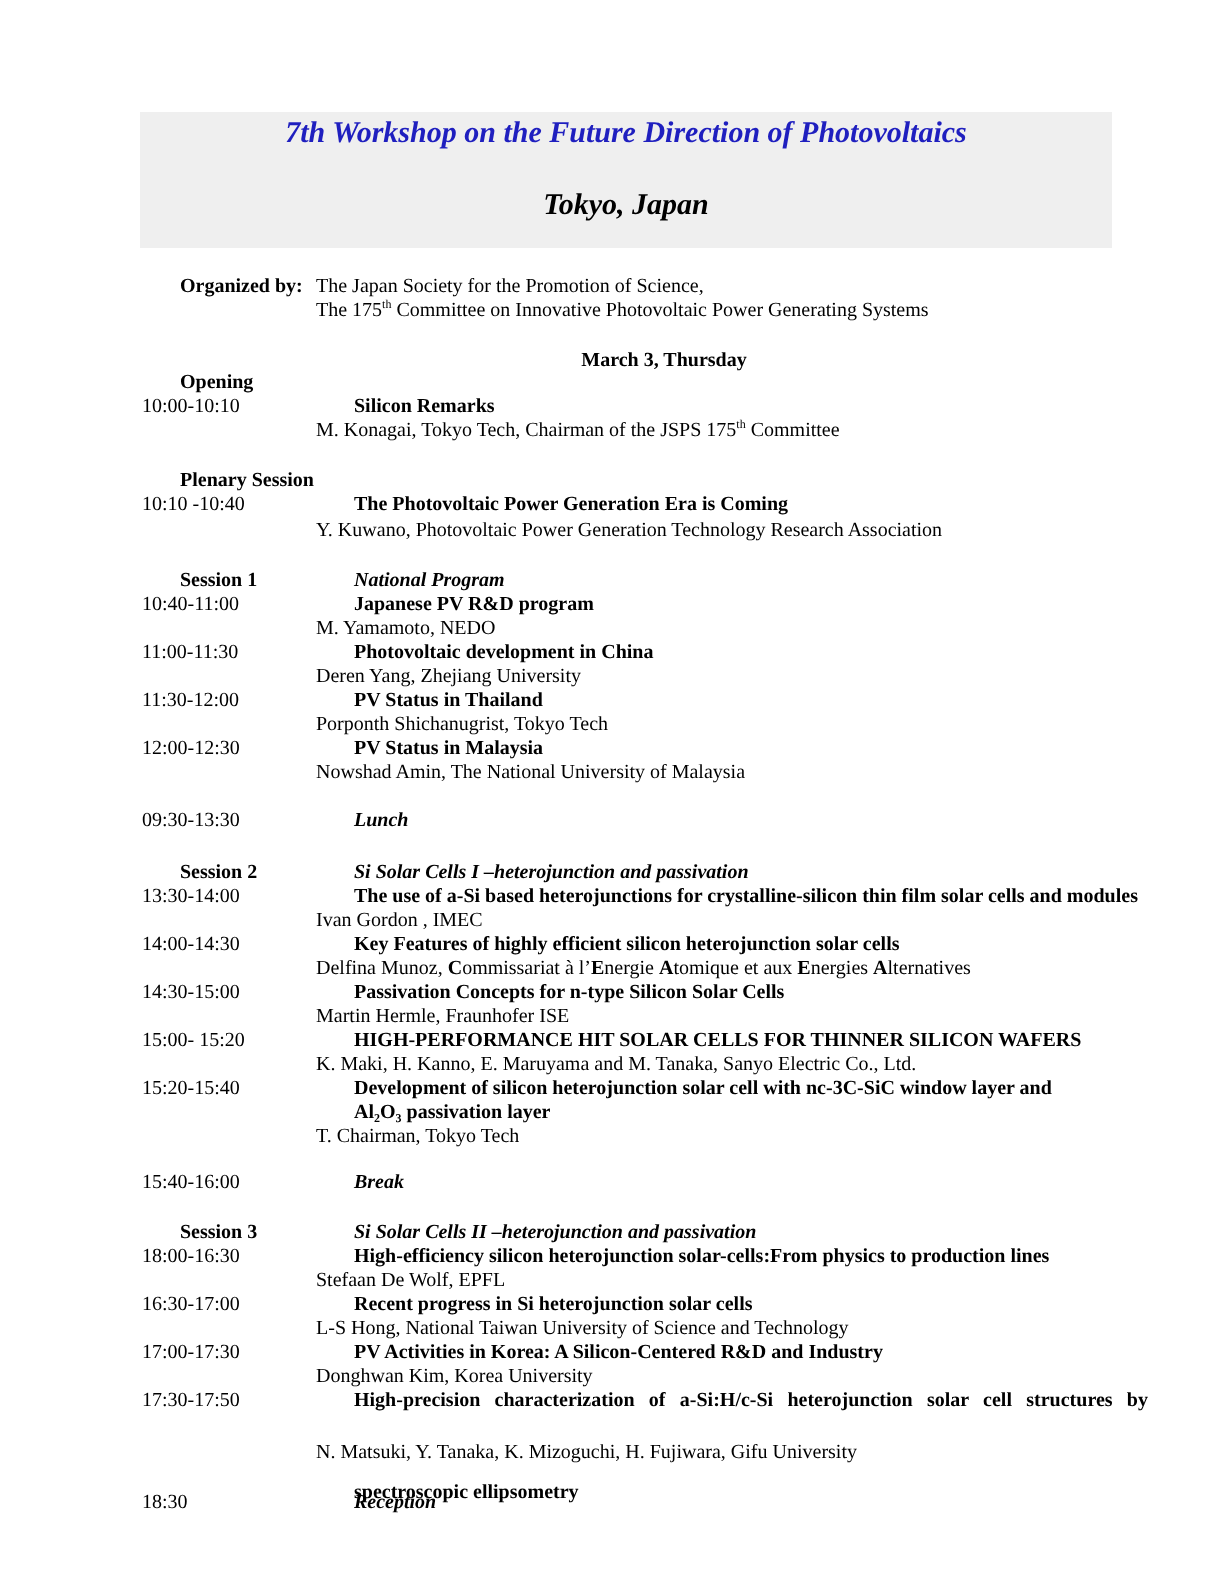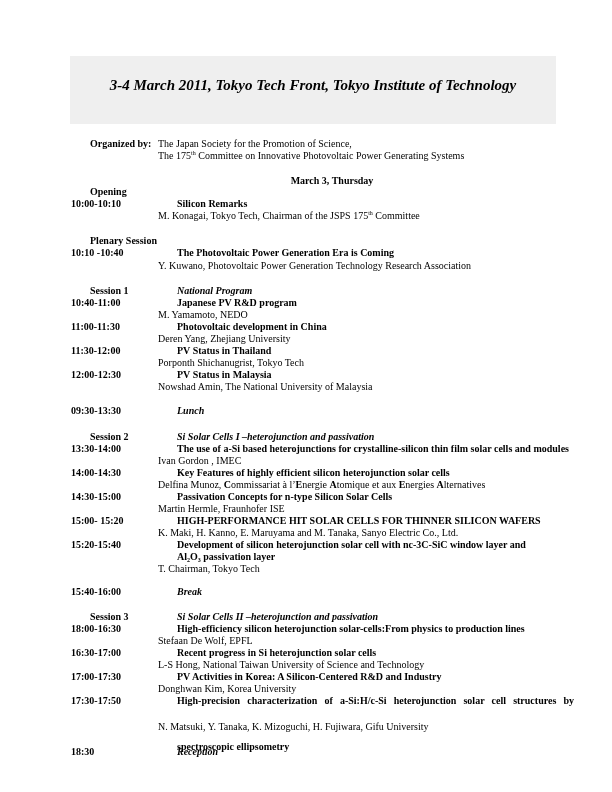--- a/index.html
+++ b/index.html
@@ -18,34 +18,35 @@
   }
   .header-band .l2 {
     position: absolute; left: 0; right: 0; top: 21px;
     font-size: 15px; font-weight: bold; font-style: italic; color: #000;
   }
   .header-band .l3 {
     position: absolute; left: 0; right: 0; top: 39px;
     font-size: 15px; font-weight: bold; font-style: italic; color: #000;
   }
   .row { position: absolute; font-size: 10px; line-height: 12px; white-space: nowrap; }
-  .lbl { left: 71px; font-weight: bold; }
+  .lbl { left: 71px; }
   .col2 { left: 158px; }
   .b { font-weight: bold; padding-left: 19px; }
   .i { font-style: italic; }
   .center { left: 70px; width: 486px; text-align: center; }
   .justify { white-space: normal; width: 397px; text-align: justify; text-align-last: justify; }
   sup { font-size: 6px; vertical-align: 4px; line-height: 0; }
   sub { font-size: 6px; vertical-align: -2px; line-height: 0; }
 </style>
 </head>
 <body>
 
 <div class="header-band">
-  <div class="l2">3-4 March 2011, Tokyo Tech Front, Tokyo Institute of Technology</div>
+  <div class="l1">7th Workshop on the Future Direction of Photovoltaics</div>
+  <div class="l3">Tokyo, Japan</div>
 </div>
 
 <div class="row lbl b" style="top:138px">Organized by:</div>
 <div class="row col2" style="top:138px">The Japan Society for the Promotion of Science,</div>
 <div class="row col2" style="top:150px"><span>The 175</span><sup>th</sup><span> Committee on Innovative Photovoltaic Power Generating Systems</span></div>
 
 <div class="row center b" style="top:175px">March 3, Thursday</div>
 
 <div class="row lbl b" style="top:186px">Opening</div>
 <div class="row lbl" style="top:198px">10:00-10:10</div>

